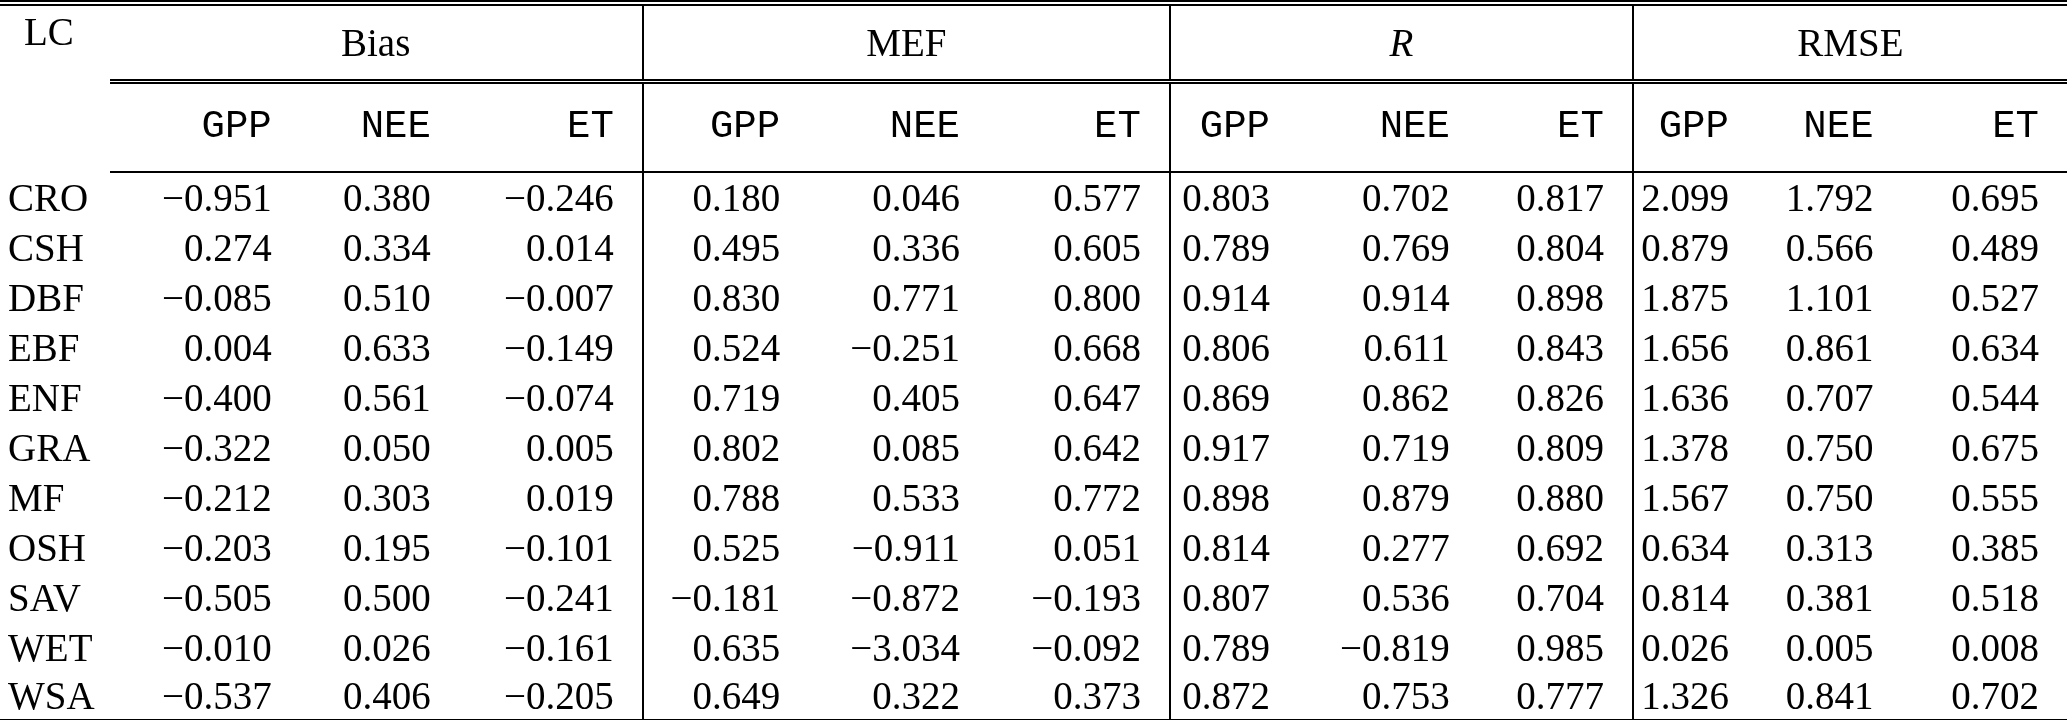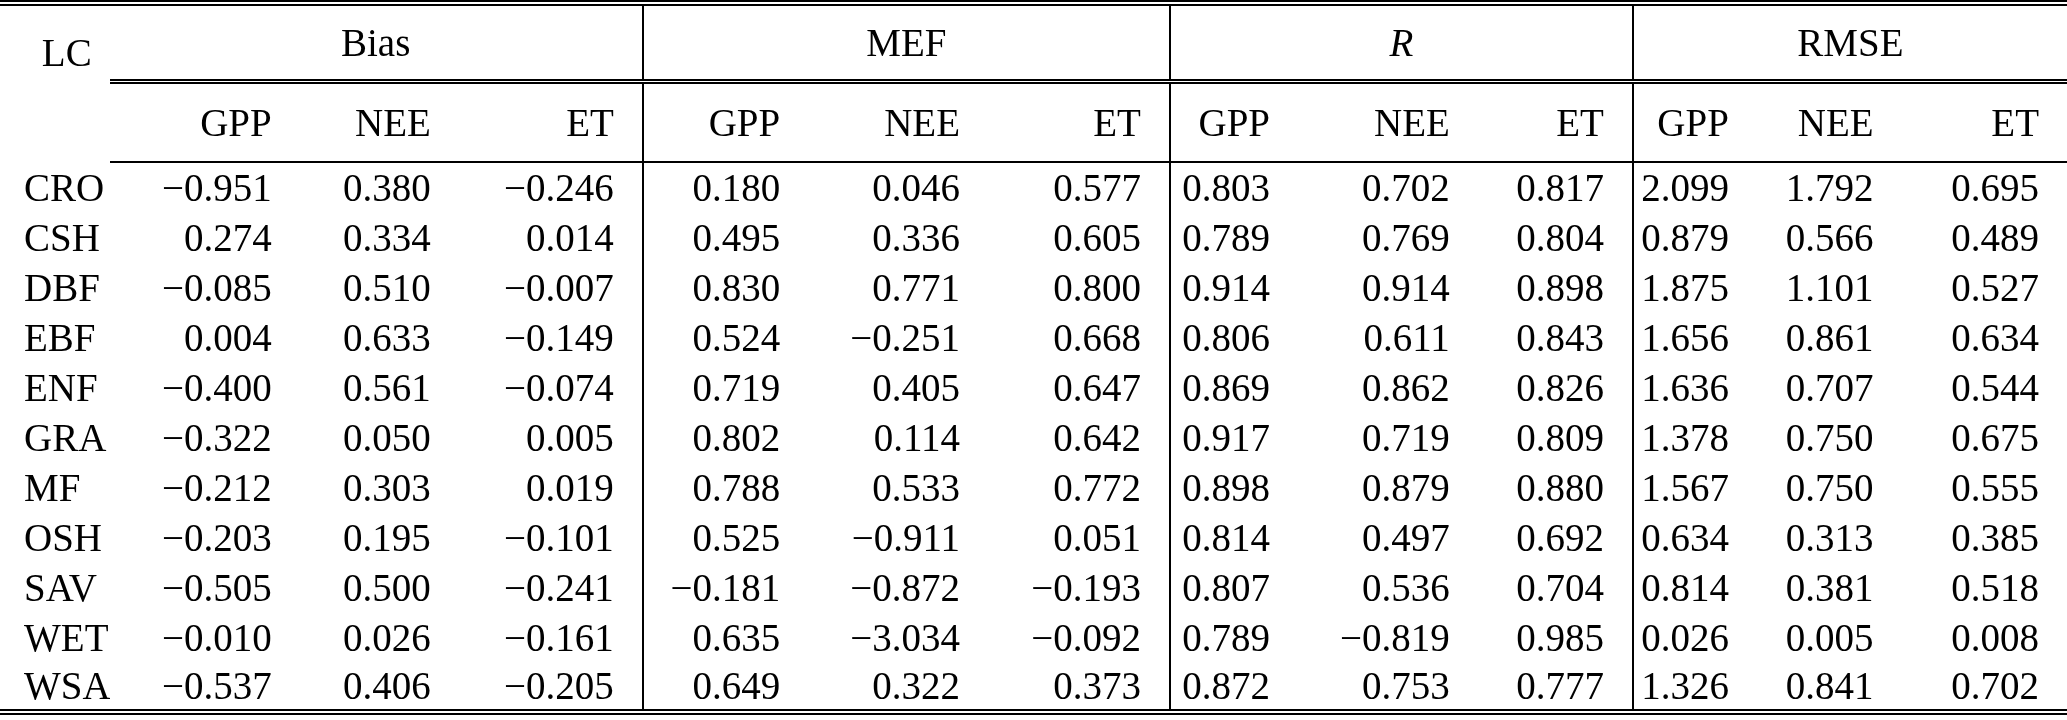--- a/index.html
+++ b/index.html
@@ -14,46 +14,46 @@
   }
   table.results {
     width: 100%;
     border-collapse: collapse;
     table-layout: fixed;
     border-top: 6px double #000;
     border-bottom: 6px double #000;
     font-size: 39px;
   }
   thead tr.group-row { height: 78px; }
-  thead tr.sub-row   { height: 81px; }
+  thead tr.sub-row   { height: 91px; font-family: Liberation Mono, monospace; }
   tbody tr           { height: 50px; }
 
   th, td {
     font-weight: normal;
     vertical-align: middle;
     white-space: nowrap;
     overflow: hidden;
   }
   th.corner {
-    text-align: center;
+    text-align: left;
     vertical-align: top;
-    padding: 24px 0 0 24px;
+    padding: 3px 0 0 24px;
   }
   th.group {
     border-bottom: 5px double #000;
   }
   th.group.italic { font-style: italic; }
   th.subcol {
     text-align: right;
     padding-right: 28px;
     border-bottom: 2px solid #000;
   }
   td.lc {
     text-align: left;
-    padding-left: 24px;
+    padding-left: 8px;
   }
   td.num {
     text-align: right;
     padding-right: 28px;
   }
   .sep { border-left: 2px solid #000; }
   tr.bold-row td.num { font-weight: normal; }
 </style>
 </head>
 <body>
@@ -173,21 +173,21 @@
           <td class="num sep">1.636</td>
           <td class="num">0.707</td>
           <td class="num">0.544</td>
         </tr>
         <tr>
           <td class="lc">GRA</td>
           <td class="num">−0.322</td>
           <td class="num">0.050</td>
           <td class="num">0.005</td>
           <td class="num sep">0.802</td>
-          <td class="num">0.114</td>
+          <td class="num">0.085</td>
           <td class="num">0.642</td>
           <td class="num sep">0.917</td>
           <td class="num">0.719</td>
           <td class="num">0.809</td>
           <td class="num sep">1.378</td>
           <td class="num">0.750</td>
           <td class="num">0.675</td>
         </tr>
         <tr class="bold-row">
           <td class="lc">MF</td>
@@ -206,21 +206,21 @@
         </tr>
         <tr>
           <td class="lc">OSH</td>
           <td class="num">−0.203</td>
           <td class="num">0.195</td>
           <td class="num">−0.101</td>
           <td class="num sep">0.525</td>
           <td class="num">−0.911</td>
           <td class="num">0.051</td>
           <td class="num sep">0.814</td>
-          <td class="num">0.497</td>
+          <td class="num">0.277</td>
           <td class="num">0.692</td>
           <td class="num sep">0.634</td>
           <td class="num">0.313</td>
           <td class="num">0.385</td>
         </tr>
         <tr>
           <td class="lc">SAV</td>
           <td class="num">−0.505</td>
           <td class="num">0.500</td>
           <td class="num">−0.241</td>

